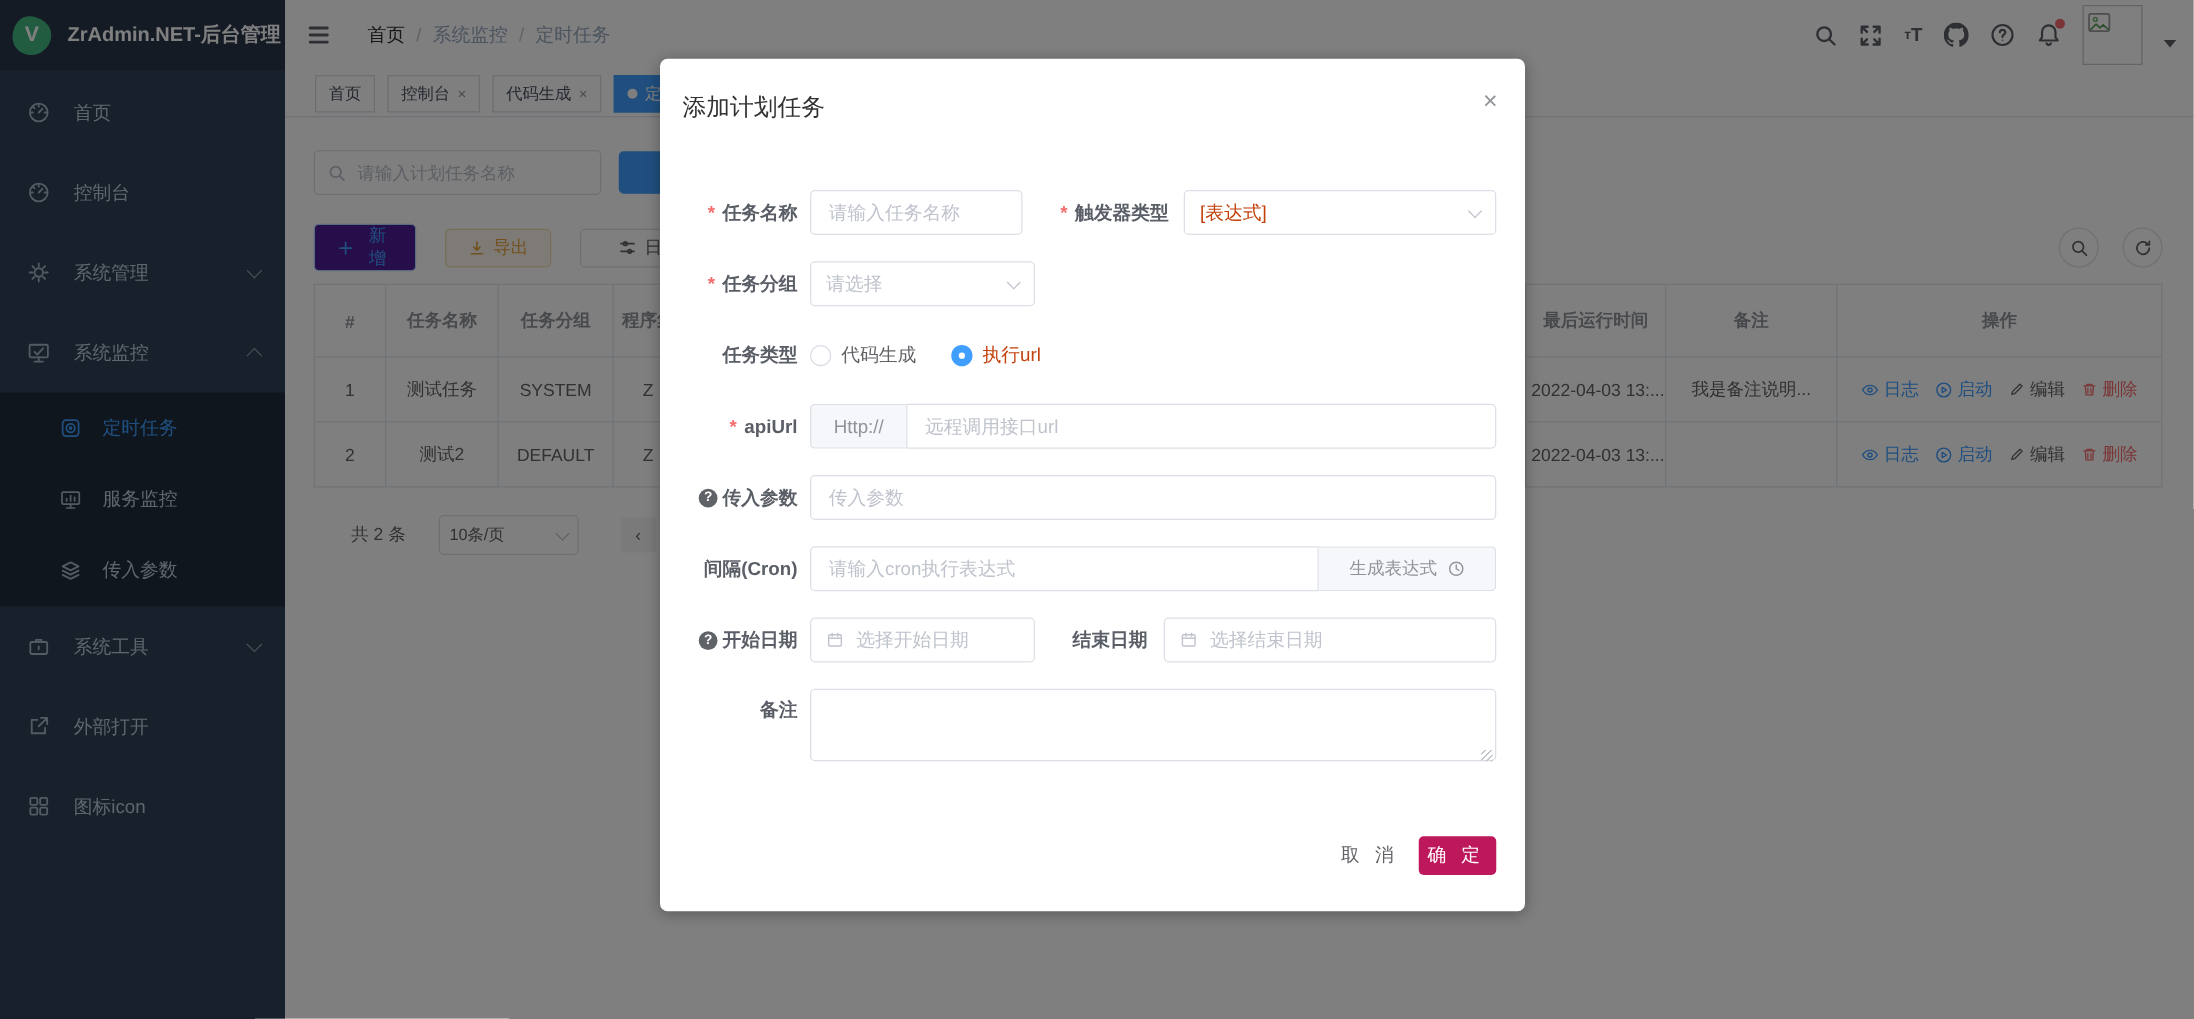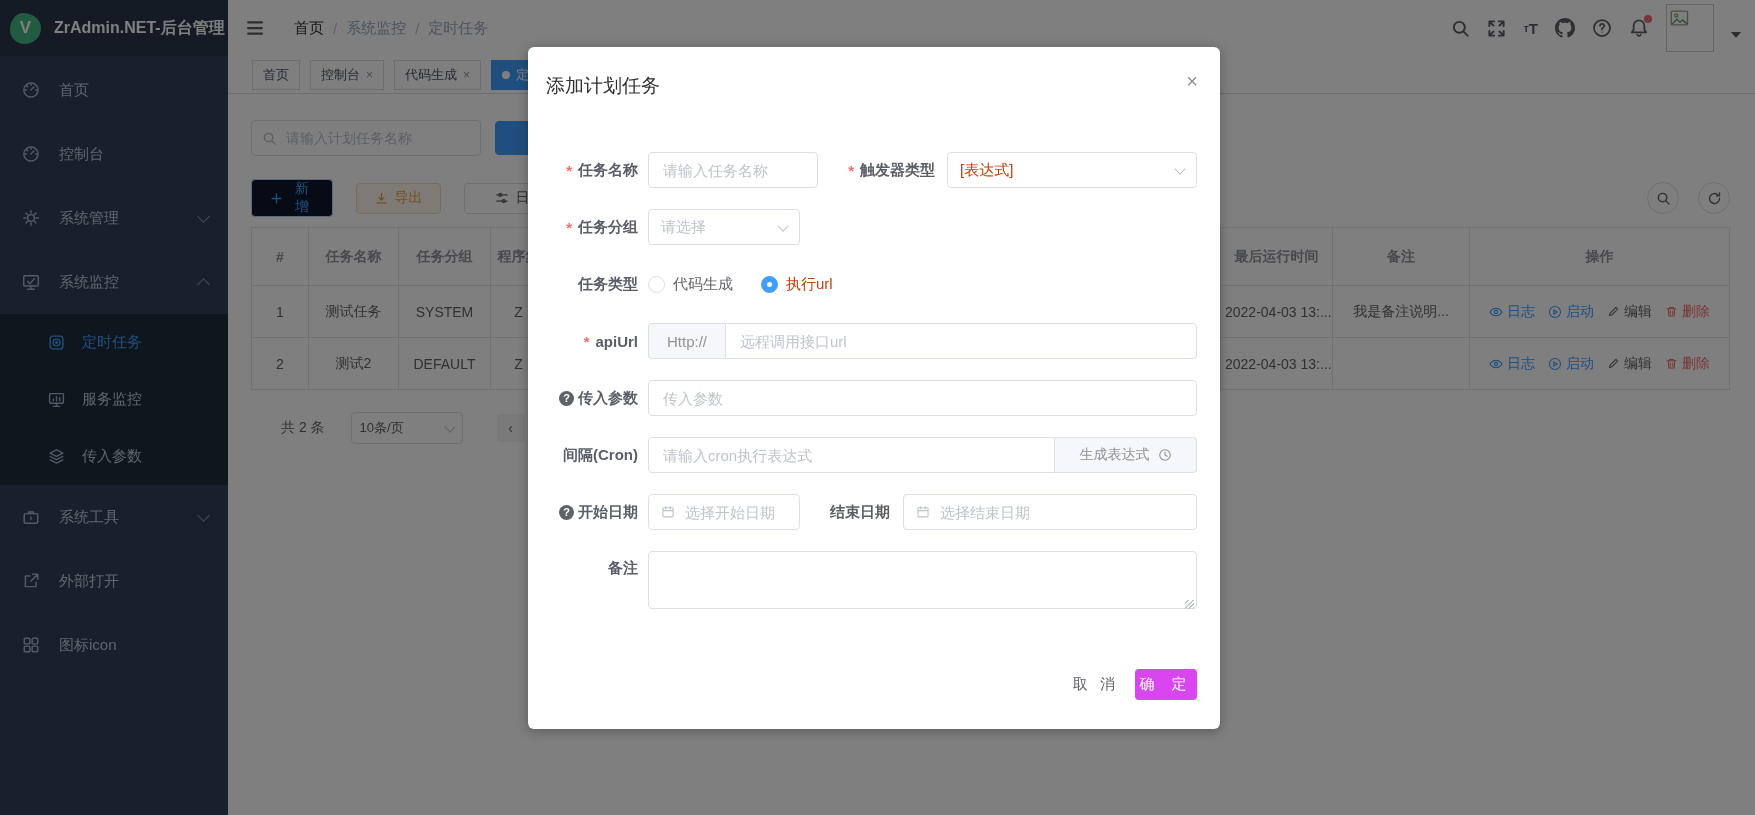--- a/index.html
+++ b/index.html
@@ -59,21 +59,21 @@
   .content{position:absolute;left:0;right:0;top:94px;bottom:0;background:#fff;padding:26px 25px 0 23px}
   .search-row{display:flex;align-items:center}
   .inp-box{height:34px;border:1px solid #dcdfe6;border-radius:4px;display:flex;align-items:center;padding:0 10px;background:#fff}
   .search-inp{width:208px}
   .inp-box input{border:0;outline:0;flex:1;font-size:14px;font-family:inherit;color:#606266;background:transparent;min-width:0}
   .inp-box input::placeholder{color:#b8bec7}
   .inp-box .ic{color:#b8bec7;margin-right:7px}
   .btn{display:inline-flex;align-items:center;justify-content:center;height:31px;border-radius:4px;border:1px solid #dcdfe6;background:#fff;color:#606266;font-size:14px;cursor:pointer;gap:7px;padding:0 16px}
   .btn-search{height:34px;width:96px;background:#409eff;border-color:#409eff;color:#fff;margin-left:14px}
   .toolbar{display:flex;align-items:center;margin-top:23px}
-  .btn-add{background:#0f172a;border-color:#b3d8ff;color:#409eff;width:82px;padding:18px}
+  .btn-add{background:#4c1d95;border-color:#b3d8ff;color:#409eff;width:82px;padding:18px}
   .btn-export{background:#fdf6ec;border-color:#f5dab1;color:#e6a23c;width:85px;padding:0;margin-left:23px}
   .btn-log{width:110px;padding:0;margin-left:23px}
   .tool-right{margin-left:auto;display:flex;gap:19px}
   .circle-btn{width:30px;height:30px;border-radius:50%;border:1px solid #dcdfe6;background:#fff;color:#606266;display:flex;align-items:center;justify-content:center;cursor:pointer}
 
   table.grid{border-collapse:collapse;table-layout:fixed;width:1479px;margin-top:10px;font-size:14px}
   .grid th,.grid td{border:1px solid #dfe6ec;text-align:center;white-space:nowrap;overflow:hidden;padding:0 4px}
   .grid th{height:57px;color:#909399;font-weight:bold;background:#fff}
   .grid td{height:51px;color:#606266}
   .ops{display:flex;align-items:center;justify-content:center;gap:13px}
@@ -94,21 +94,21 @@
   .dlg-close{position:absolute;top:24px;right:22px;color:#909399;font-size:20px;line-height:1;cursor:pointer}
   .dlg-body{padding:53px 23px 0 18px}
   .frow{display:flex;align-items:center;margin-bottom:21px;height:36px}
   .flabel{width:92px;padding-right:10px;flex:none;display:flex;align-items:center;justify-content:flex-end;gap:4px;
     font-weight:bold;color:#5a5e66;font-size:15px;white-space:nowrap}
   .req{color:#f56c6c;margin-right:2px;font-weight:bold}
   .help-ic{width:15px;height:15px;border-radius:50%;background:#5f6368;color:#fff;font-size:11px;font-weight:bold;display:inline-flex;align-items:center;justify-content:center;flex:none}
   .fi{height:36px;border:1px solid #dcdfe6;border-radius:4px;display:flex;align-items:center;padding:0 12px;background:#fff;box-sizing:border-box;font-size:15px}
   .fi input{border:0;outline:0;width:100%;font-size:15px;font-family:Liberation Sans, sans-serif;color:#606266;background:transparent}
   .fi input::placeholder{color:#bfc3cc}
-  .w170{width:170px}.w180{width:152px}.grow{flex:1}
+  .w170{width:170px}.w180{width:180px}.grow{flex:1}
   .sublabel{width:117px;flex:none;display:flex;align-items:center;justify-content:flex-end;gap:4px;padding-right:12px;font-weight:bold;color:#5a5e66;font-size:15px;white-space:nowrap}
   .endlabel{margin-left:30px;font-weight:bold;color:#5a5e66;font-size:15px;white-space:nowrap;flex:none}
   .sel{justify-content:space-between;cursor:pointer}
   .sel .val{color:#c2410c}
   .sel .ph{color:#bfc3cc}
   .radio{width:15px;height:15px;border-radius:50%;border:1px solid #dcdfe6;background:#fff;position:relative;flex:none;cursor:pointer}
   .radio.checked{background:#409eff;border-color:#409eff}
   .radio.checked::after{content:"";position:absolute;left:50%;top:50%;width:5px;height:5px;margin:-2.5px 0 0 -2.5px;border-radius:50%;background:#fff}
   .rlabel{margin-left:8px;color:#606266;font-size:15px;cursor:pointer}
   .rlabel.on{color:#c2410c}
@@ -119,21 +119,21 @@
   .igroup .fi.mid{border-radius:4px 0 0 4px}
   .date .ic{color:#c0c4cc;margin-right:8px}
   .ta-wrap{flex:1;position:relative}
   textarea.ta{width:100%;height:58px;border:1px solid #dcdfe6;border-radius:4px;resize:none;box-sizing:border-box;font-family:inherit;font-size:15px;padding:6px 10px;outline:0}
   .grip{position:absolute;right:3px;bottom:3px;width:9px;height:9px;
     background:repeating-linear-gradient(135deg,transparent 0 2px,#c0c4cc 2px 3.2px);pointer-events:none}
   .frow.remark{align-items:flex-start;height:auto}
   .frow.remark .flabel{margin-top:8px}
   .dlg-footer{position:absolute;right:23px;bottom:29px;display:flex;align-items:center}
   .btn-cancel{border:0;background:transparent;color:#606266;font-size:15px;cursor:pointer;font-family:inherit;letter-spacing:4px}
-  .btn-ok{margin-left:10px;width:62px;height:31px;border:0;border-radius:4px;background:#d946ef;color:#fff;font-size:15px;cursor:pointer;font-family:Liberation Mono, monospace;letter-spacing:4px;display:flex;align-items:center;justify-content:center;padding-left:4px}
+  .btn-ok{margin-left:10px;width:62px;height:31px;border:0;border-radius:4px;background:#be185d;color:#fff;font-size:15px;cursor:pointer;font-family:Liberation Sans, sans-serif;letter-spacing:4px;display:flex;align-items:center;justify-content:center;padding-left:4px}
 </style>
 </head>
 <body>
 
 <aside class="sidebar">
   <div class="logo-bar">
     <div class="logo-mark">V</div>
     <div class="logo-title">ZrAdmin.NET-后台管理</div>
   </div>
   <nav>

